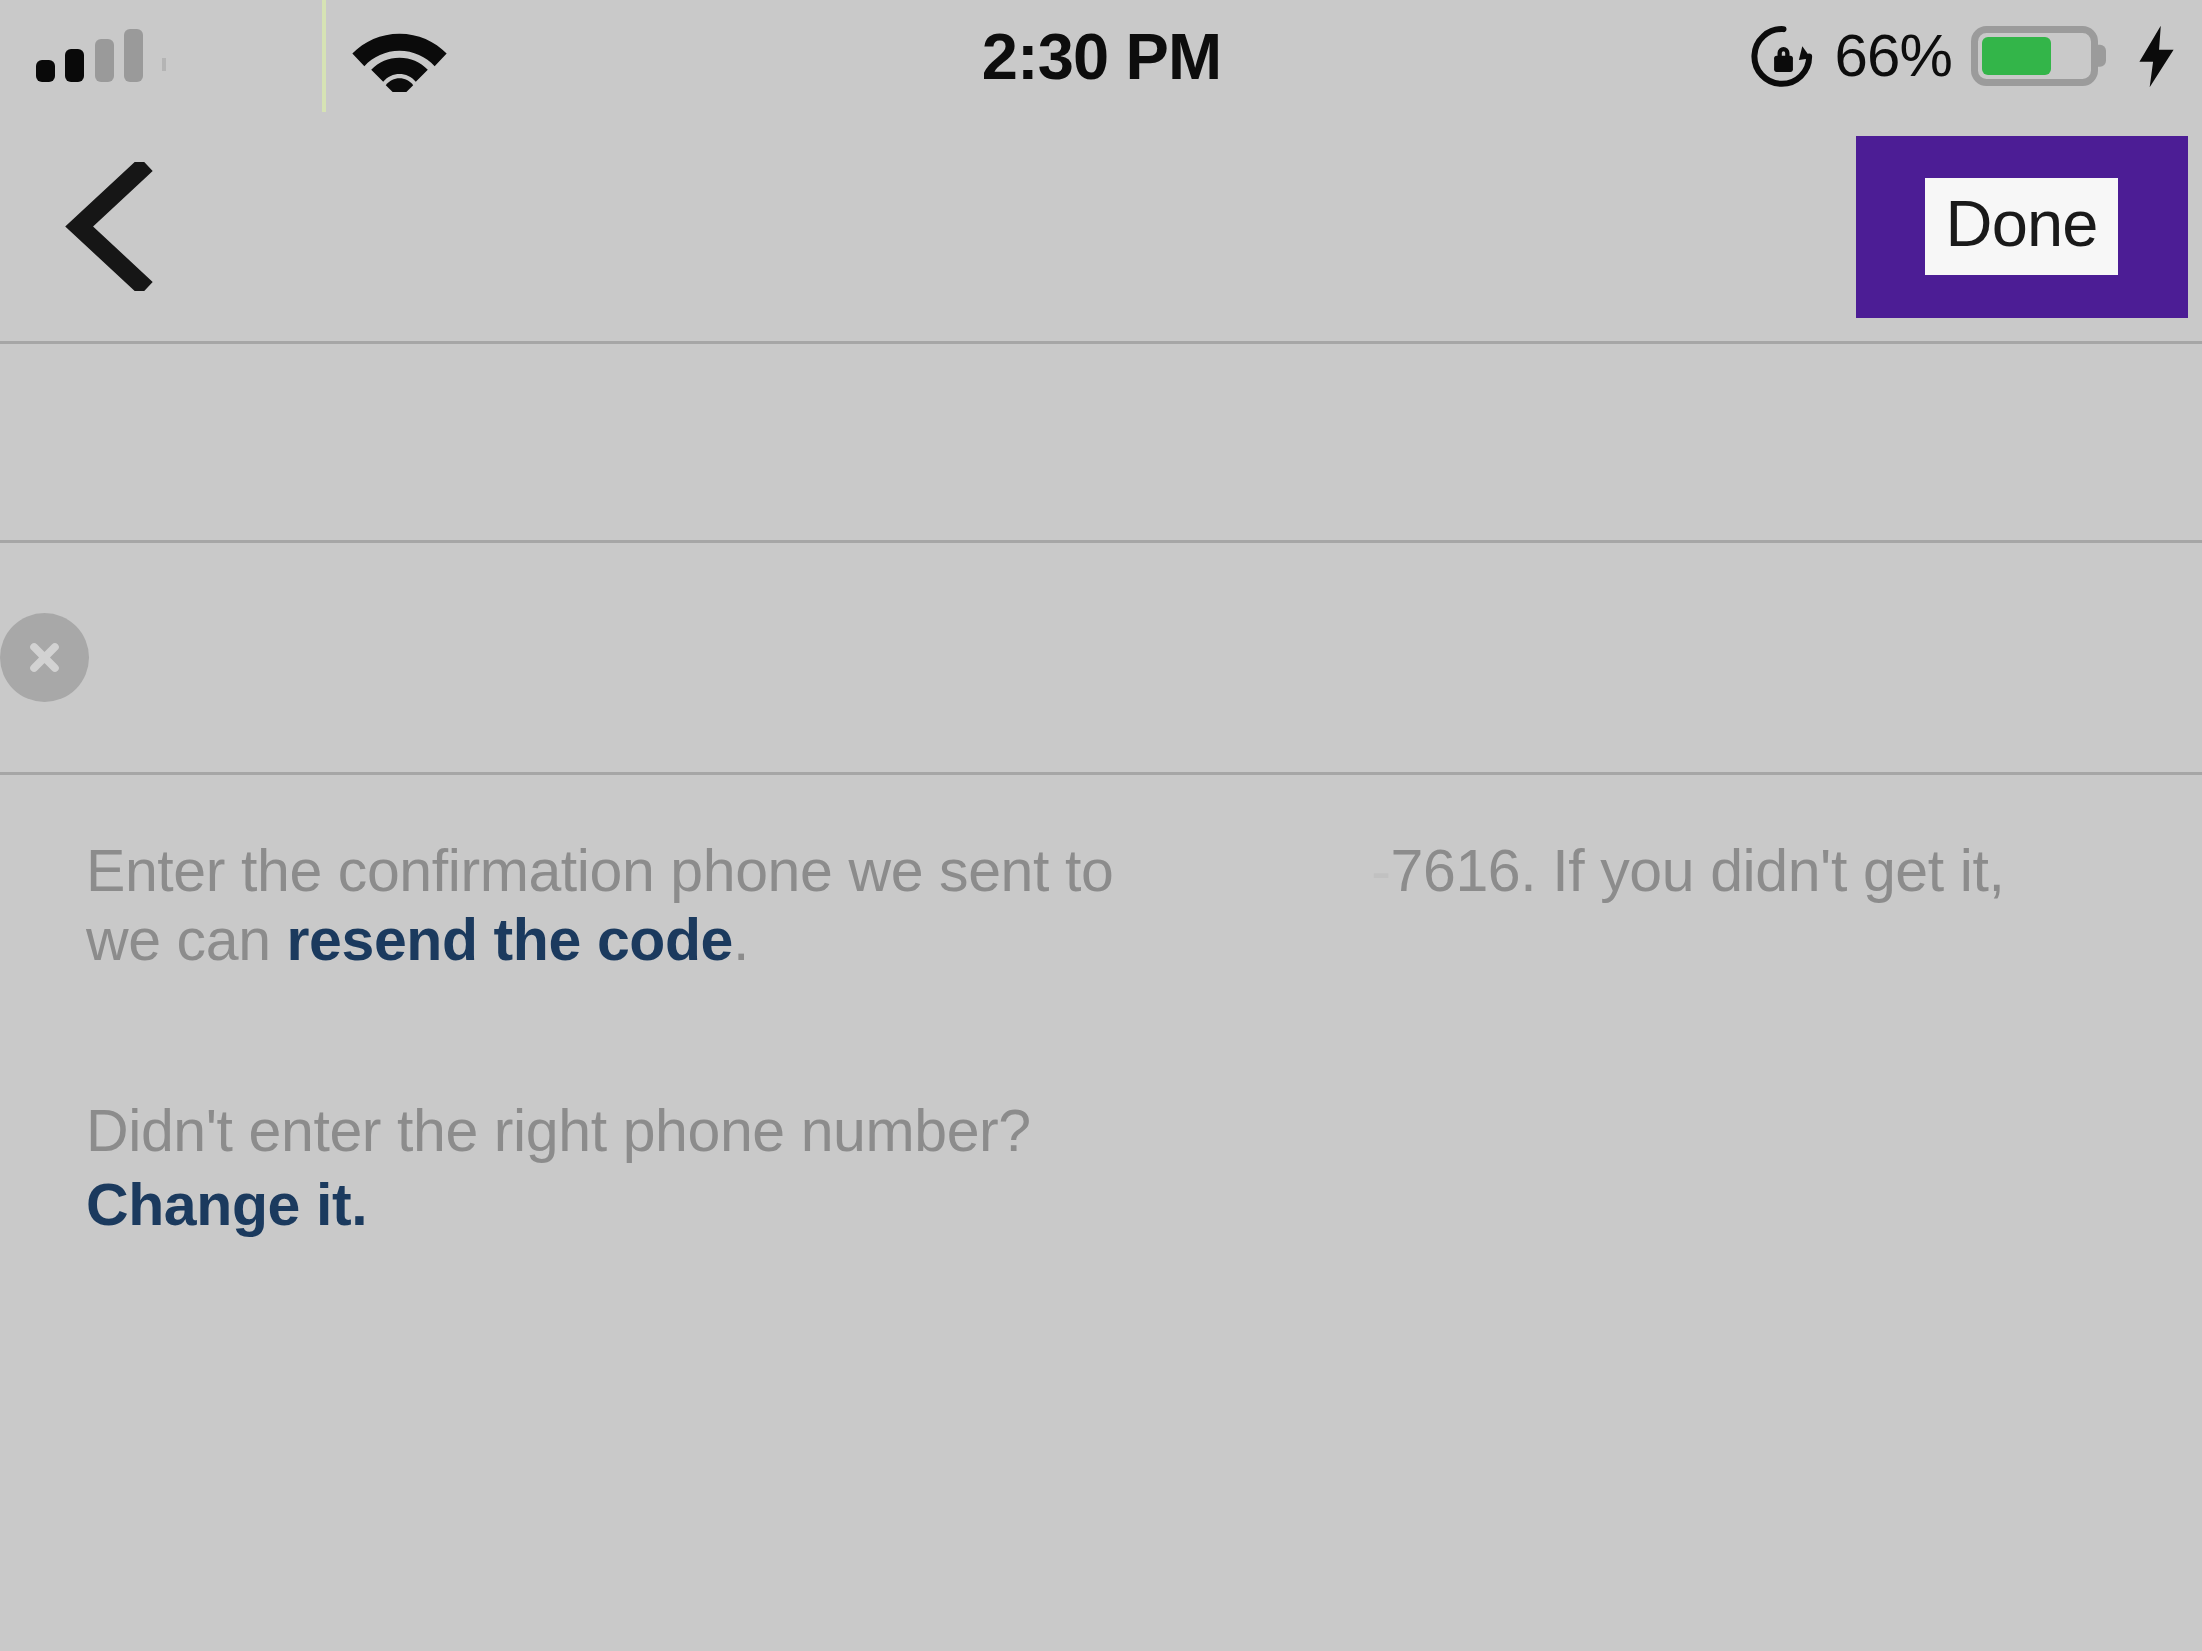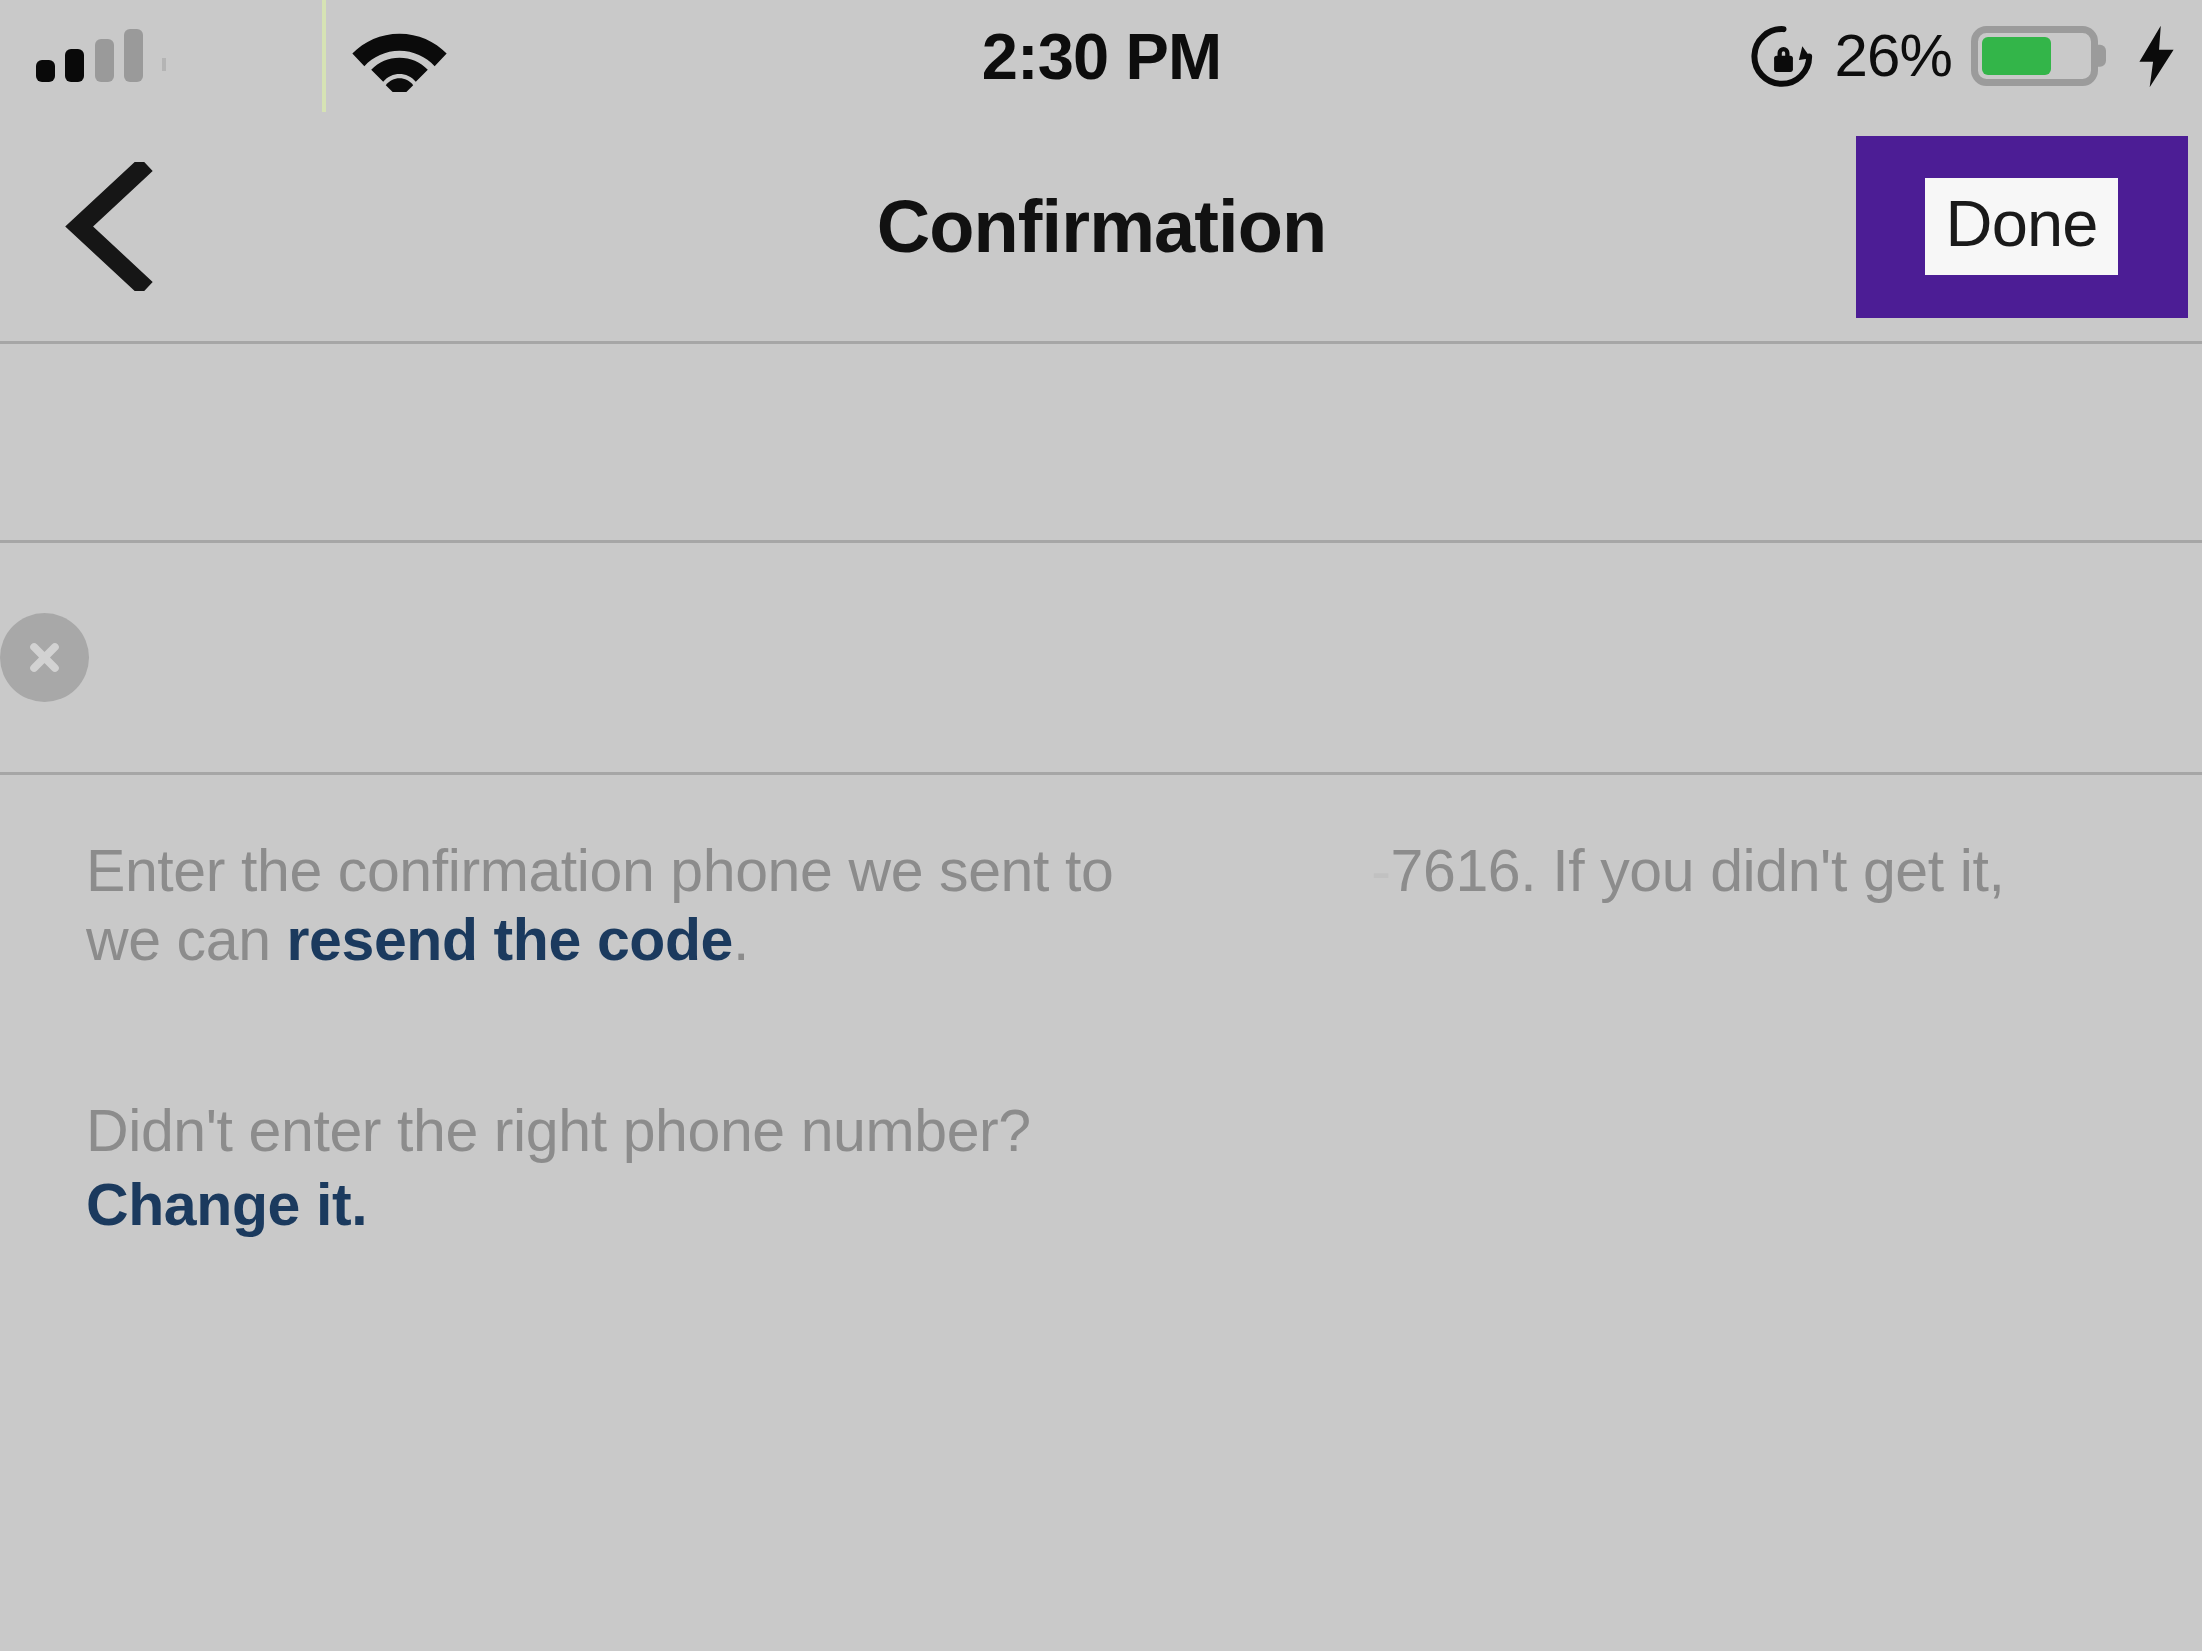--- a/index.html
+++ b/index.html
@@ -351,21 +351,21 @@
     <div class="sb-right">
       <span class="rotlock">
         <svg width="65" height="65" viewBox="0 0 76 76">
           <path d="M38 6 A32 32 0 1 0 68 38" fill="none" stroke="#0b0b0b" stroke-width="7" stroke-linecap="round"></path>
           <path d="M60 26 L70 40 L56 42 Z" fill="#0b0b0b"></path>
           <path d="M31 34 a7 7 0 0 1 14 0 v4 h-5 v-4 a2 2 0 0 0 -4 0 v4 h-5 z" fill="#0b0b0b"></path>
           <rect x="27" y="37" width="22" height="19" rx="3" fill="#0b0b0b"></rect>
         </svg>
       </span>
 
-      <span class="batt-pct">26%</span>
+      <span class="batt-pct">66%</span>
 
       <span class="battery">
         <span class="battery-fill" style="width:66%"></span>
       </span>
 
       <span class="bolt">
         <svg width="41" height="65" viewBox="0 0 48 76">
           <path d="M29 2 L4 44 L20 44 L16 74 L44 30 L27 30 Z" fill="#0b0b0b"></path>
         </svg>
       </span>
@@ -374,21 +374,20 @@
 
   <div class="nav-bar">
     <button class="back-btn">
       <span>
         <svg width="95" height="129" viewBox="0 0 110 150">
           <path d="M92 10 L22 75 L92 140" fill="none" stroke="#161616" stroke-width="22" stroke-linecap="square" stroke-linejoin="miter"></path>
         </svg>
       </span>
     </button>
 
-    <div class="nav-title">Confirmation</div>
 
     <div class="done-highlight">
       <span class="done-button">Done</span>
     </div>
   </div>
 
   <div class="spacer-row"></div>
 
   <div class="input-row">
     <div class="clear-btn">

